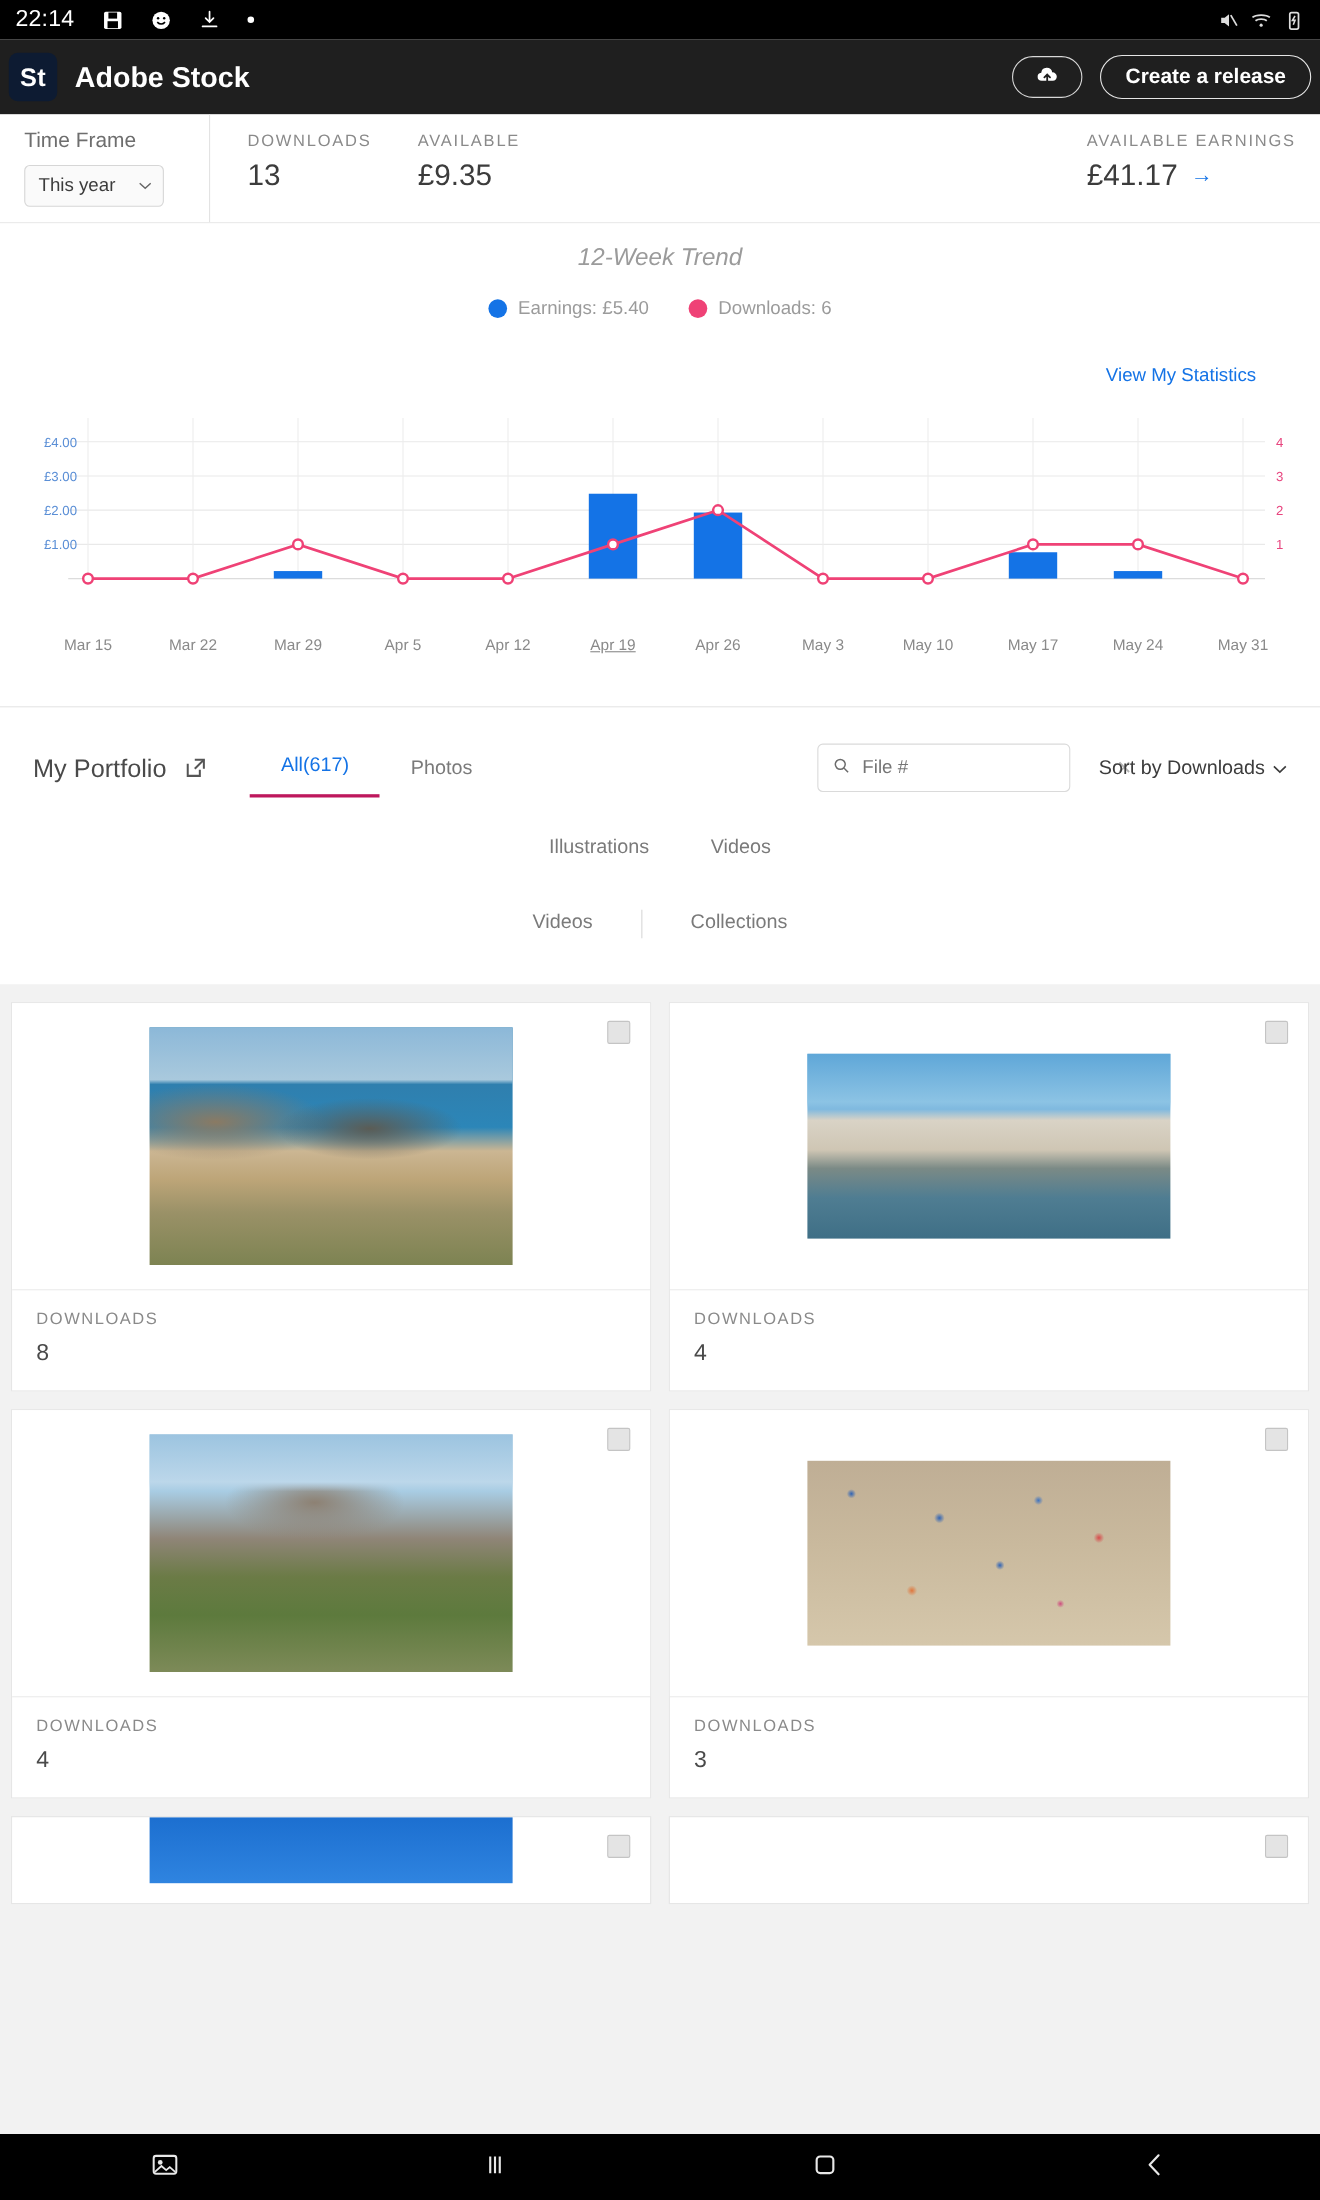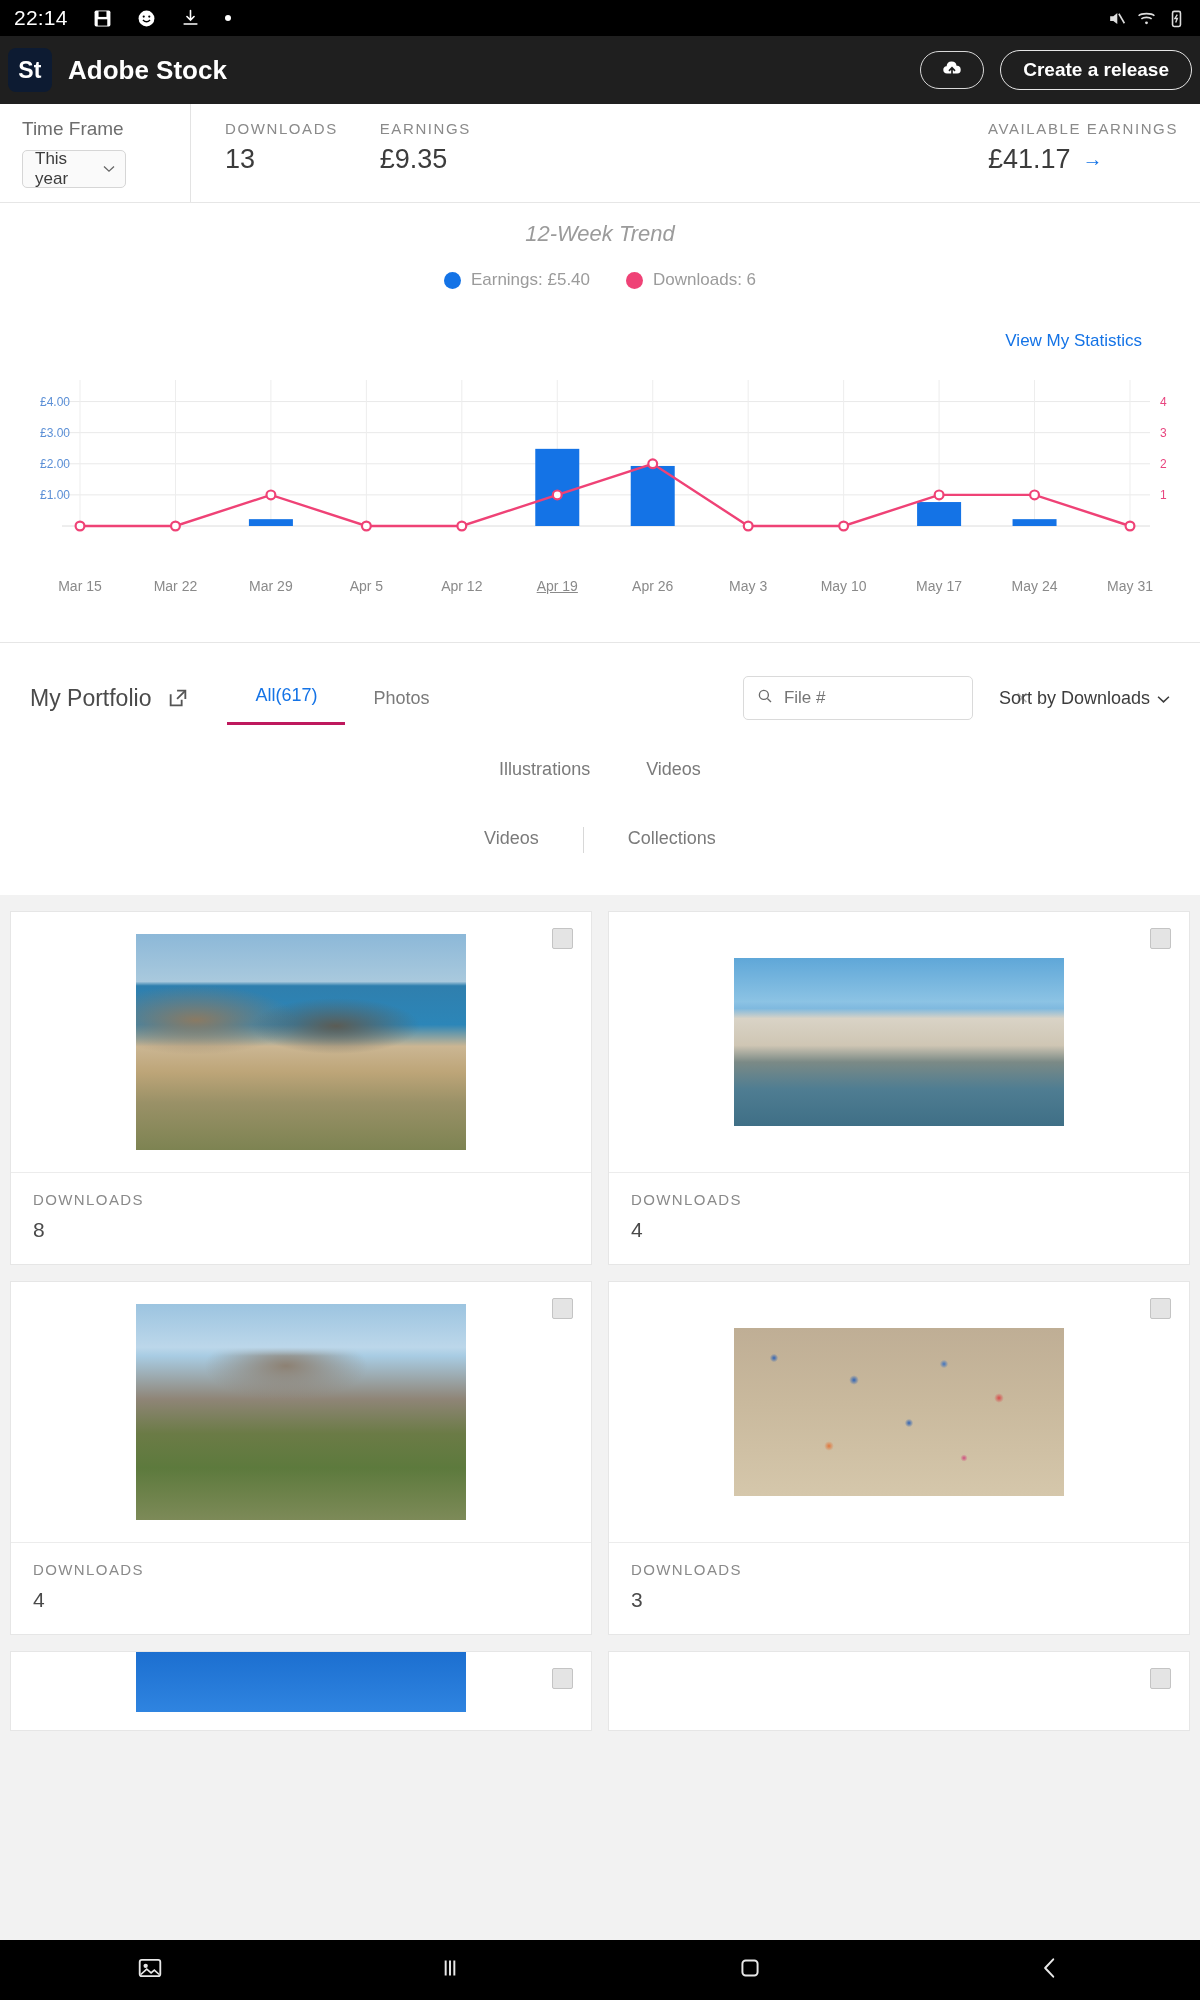--- a/index.html
+++ b/index.html
@@ -47,21 +47,21 @@
   }
 
   
   .stats {
     background:#fff; height:99px; display:flex; align-items:stretch;
     border-bottom: 1px solid #e6e6e6; position:relative;
   }
   .tf-col { width:190px; padding: 14px 0 0 22px; }
   .tf-label { color:#6e6e6e; font-size:19px; }
   .tf-select {
-    margin-top:10px; width:104px; height:38px; border:1px solid #d6d6d6; border-radius:5px;
+    margin-top:10px; width:127px; height:38px; border:1px solid #d6d6d6; border-radius:5px;
     background:#fafafa; display:flex; align-items:center; justify-content:space-between;
     padding: 0 10px 0 12px; font-size:17px; color:#3c3c3c;
   }
   .tf-caret { font-size:12px; color:#666; }
   .divider-v { width:1px; background:#e3e3e3; }
   .stat-group { display:flex; flex:1; padding: 16px 22px 0 34px; position:relative; }
   .stat { margin-right: 42px; }
   .stat-label { color:#8a8a8a; font-size:15px; letter-spacing:1.6px; }
   .stat-value { color:#3c3c3c; font-size:27px; margin-top:7px; font-weight:400; }
   .avail { position:absolute; right:22px; top:16px; text-align:left; }
@@ -212,21 +212,21 @@
         </span>
       </div>
     </div>
     <div class="divider-v"></div>
     <div class="stat-group">
       <div class="stat">
         <div class="stat-label">DOWNLOADS</div>
         <div class="stat-value">13</div>
       </div>
       <div class="stat">
-        <div class="stat-label">EARNINGS</div>
+        <div class="stat-label">AVAILABLE</div>
         <div class="stat-value">£9.35</div>
       </div>
       <div class="avail">
         <div class="stat-label">AVAILABLE EARNINGS</div>
         <div class="avail-row">
           <span class="avail-val">£41.17</span>
           <span class="avail-arrow">→</span>
         </div>
       </div>
     </div>

